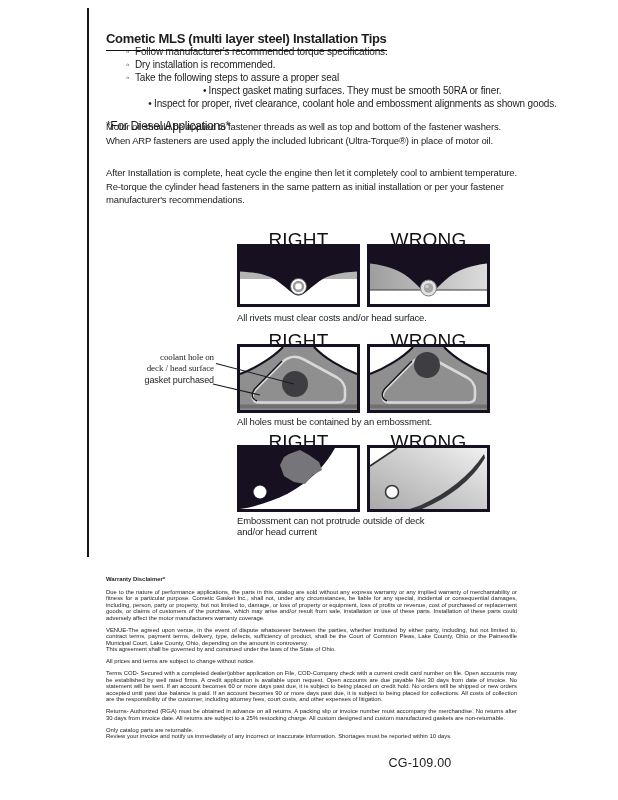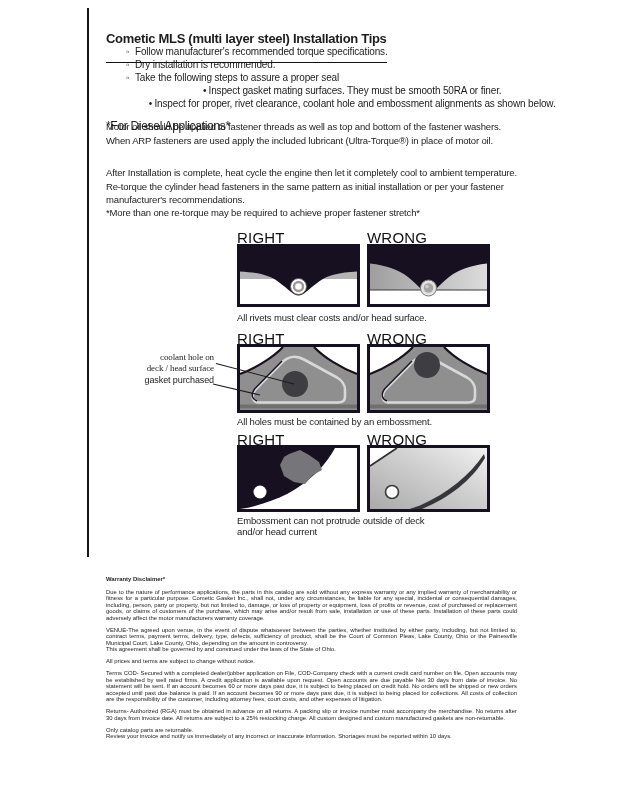--- a/index.html
+++ b/index.html
@@ -12,40 +12,40 @@
     overflow:hidden;
   }
   .left-rule{
     position:absolute;left:87px;top:8px;width:1.5px;height:549px;
     background:#151515;
   }
   .title{
     position:absolute;left:106px;top:22px;
     font-size:13px;font-weight:bold;letter-spacing:-0.3px;
   }
-  .title-inner{border-bottom:1.5px solid #111;padding-bottom:16px;display:inline-block;}
+  .title-inner{border-bottom:1.5px solid #111;padding-bottom:4px;display:inline-block;}
   .tips{
     position:absolute;left:97px;top:45px;width:430px;
     font-size:10px;letter-spacing:-0.15px;line-height:13px;margin-left:29px;
   }
   .tip-line{white-space:nowrap;}
   .tip-sub{margin-left:20px;text-align:center;}
   .marker{display:inline-block;width:9px;}
   .marker-sub{display:inline-block;width:8px;}
   .diesel-heading{
     position:absolute;left:106px;top:119px;
     font-size:12px;font-weight:normal;letter-spacing:-0.3px;
   }
   .body-para{
     position:absolute;left:106px;width:414px;
     font-size:9.5px;letter-spacing:-0.15px;line-height:13.5px;
   }
   .dg-label{
-    position:absolute;width:123px;
-    font-size:15px;letter-spacing:0.2px;color:#111;
+    position:absolute;width:123px;text-align:center;
+    font-size:19px;letter-spacing:0.2px;color:#111;
   }
   .dg-panel{position:absolute;width:123px;}
   .dg-panel svg{display:block;width:123px;}
   .dg-caption{
     position:absolute;left:237px;
     font-size:9.5px;letter-spacing:-0.15px;line-height:11px;
     white-space:pre-line;
   }
   .callout{
     position:absolute;left:108px;width:106px;text-align:right;
@@ -72,27 +72,26 @@
 
   <div class="left-rule"></div>
 
   <h1 class="title"><span class="title-inner">Cometic MLS (multi layer steel) Installation Tips</span></h1>
 
   <div class="tips">
     <div class="tip-line"><span class="marker">◦</span><span>Follow manufacturer's recommended torque specifications.</span></div>
     <div class="tip-line"><span class="marker">◦</span><span>Dry installation is recommended.</span></div>
     <div class="tip-line"><span class="marker">◦</span><span>Take the following steps to assure a proper seal</span></div>
     <div class="tip-line tip-sub"><span class="marker-sub">•</span><span>Inspect gasket mating surfaces.  They must be smooth 50RA or finer.</span></div>
-    <div class="tip-line tip-sub"><span class="marker-sub">•</span><span>Inspect for proper, rivet clearance, coolant hole and embossment alignments as shown below.</span></div>
+    <div class="tip-line tip-sub"><span class="marker-sub">•</span><span>Inspect for proper, rivet clearance, coolant hole and embossment alignments as shown goods.</span></div>
   </div>
 
   <div class="diesel-heading">*For Diesel Applications*</div>
   <div class="body-para" style="top:120px;">Motor oil should be applied to fastener threads as well as top and bottom of the fastener washers. When ARP fasteners are used apply the included lubricant (Ultra-Torque®) in place of motor oil.</div>
   <div class="body-para" style="top:166px;">After Installation is complete, heat cycle the engine then let it completely cool to ambient temperature. Re-torque the cylinder head fasteners in the same pattern as initial installation or per your fastener manufacturer's recommendations.</div>
-  <div class="body-para" style="top:206px;">*More than one re-torque may be required to achieve proper fastener stretch*</div>
 
   <div class="dg-label" style="left:237px;top:229px;">RIGHT</div>
   <div class="dg-label" style="left:367px;top:229px;">WRONG</div>
   <div class="dg-panel" style="left:237px;top:244px;">
     <svg viewBox="0 0 123 63">
       <rect x="1.5" y="1.5" width="120" height="60" fill="#ffffff" stroke="#161020" stroke-width="3"></rect>
       <rect x="3" y="27" width="117" height="8" fill="#b4b4b4"></rect>
       <path d="M3,3 H120 V27.5 C102,28.5 91,31 82,37.5 C71,45.5 66.5,51.5 61.5,51.5 C56.5,51.5 52,45.5 41,37.5 C32,31 21,28.5 3,27.5 Z" fill="#161020"></path>
       <circle cx="61.5" cy="42.5" r="8" fill="#ffffff" stroke="#5a5a5a" stroke-width="1"></circle>
       <circle cx="61.5" cy="42.5" r="4.5" fill="none" stroke="#9a9a9a" stroke-width="2.4"></circle>
@@ -189,14 +188,15 @@
     <p>Due to the nature of performance applications, the parts in this catalog are sold without any express warranty or any implied warranty of merchantability or fitness for a particular purpose.  Cometic Gasket Inc., shall not, under any circumstances, be liable for any special, incidental or consequential damages, including, person, party or property, but not limited to, damage, or loss of property or equipment, loss of profits or revenue, cost of purchased or replacement goods, or claims of customers of the purchase, which may arise and/or result from sale, installation or use of these parts.  Installation of these parts could adversely affect the motor manufacturers warranty coverage.</p>
     <p class="tight">VENUE-The agreed upon venue, in the event of dispute whatsoever between the parties, whether instituted by either party, including, but not limited to, contract terms, payment terms, delivery, type, defects, sufficiency of product, shall be the Court of Common Pleas, Lake County, Ohio or the Painesville Municipal Court, Lake County, Ohio, depending on the amount in controversy.</p>
     <p>This agreement shall be governed by and construed under the laws of the State of Ohio.</p>
     <p>All prices and terms are subject to change without notice.</p>
     <p>Terms COD- Secured with a completed dealer/jobber application on File, COD-Company check with a current credit card number on file.  Open accounts may be established by well rated firms.  A credit application is available upon request.  Open accounts are due payable Net 30 days from date of invoice.  No statement will be sent.  If an account becomes 60 or more days past due, it is subject to being placed on credit hold.  No orders will be shipped or new orders accepted until past due balance is paid.  If an account becomes 90 or more days past due, it is subject to being placed for collections.  All costs of collection are the responsibility of the customer, including attorney fees, court costs, and other expenses of litigation.</p>
     <p>Returns- Authorized (RGA) must be obtained in advance on all returns.  A packing slip or invoice number must accompany the merchandise.  No returns after 30 days from invoice date.  All returns are subject to a 25% restocking charge.  All custom designed and custom manufactured gaskets are non-returnable.</p>
     <p class="tight">Only catalog parts are returnable.</p>
     <p class="tight">Review your invoice and notify us immediately of any incorrect or inaccurate information.  Shortages must be reported within 10 days.</p>
   </div>
 
+  <div class="footer-code">CG-109.00</div>
 
 </div>
 
 </body></html>

